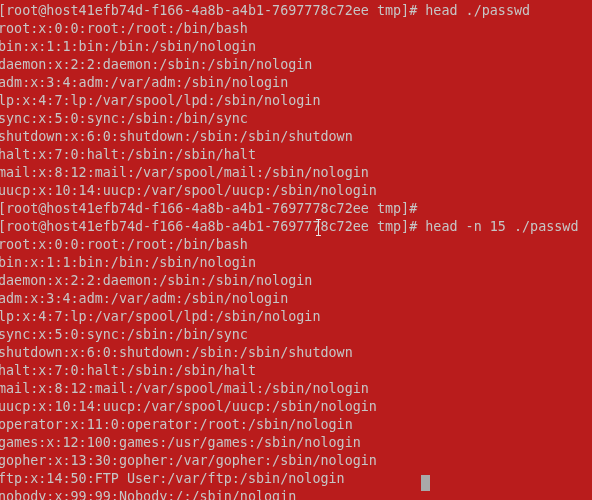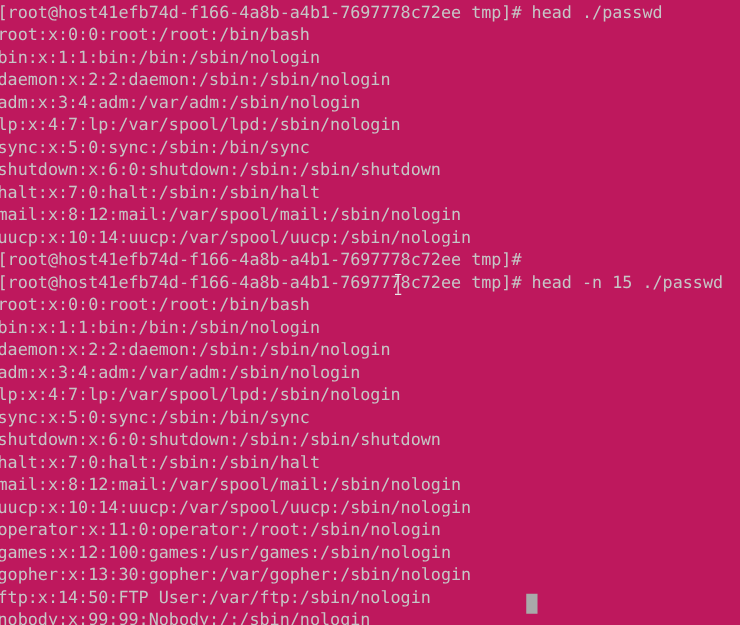--- a/index.html
+++ b/index.html
@@ -10,21 +10,21 @@
   body {
     width: 592px;
     height: 500px;
     overflow: hidden;
     font-family: "DejaVu Sans Mono", "Liberation Mono", monospace;
   }
   #terminal {
     position: relative;
     width: 592px;
     height: 500px;
-    background: #be185d;
+    background: #b91c1c;
     color: #c6c6c6;
     font-family: "DejaVu Sans Mono", "Liberation Mono", monospace;
     font-size: 13.4px;
     line-height: 18px;
     letter-spacing: 0px;
     padding-top: 2px;
     box-sizing: border-box;
     overflow: hidden;
   }
   #screen {

